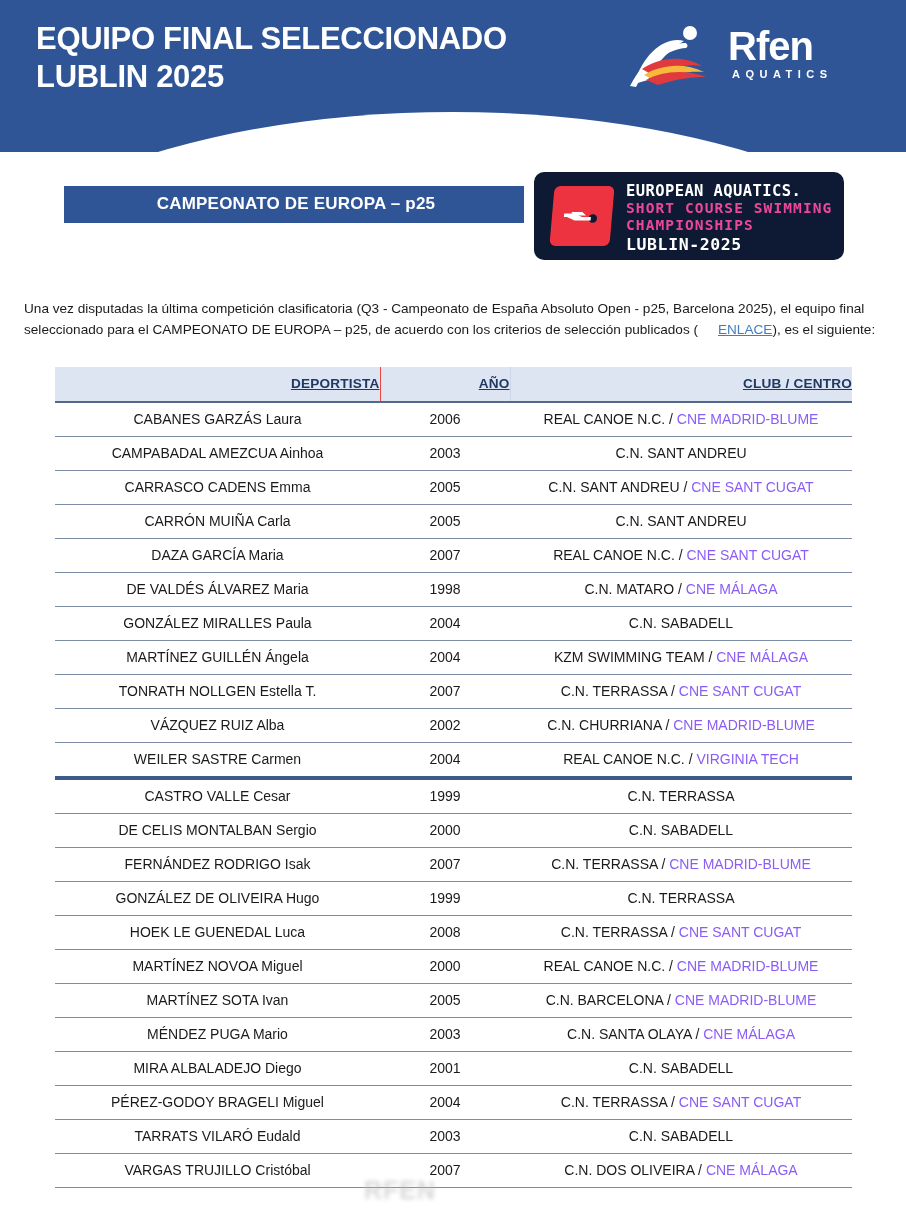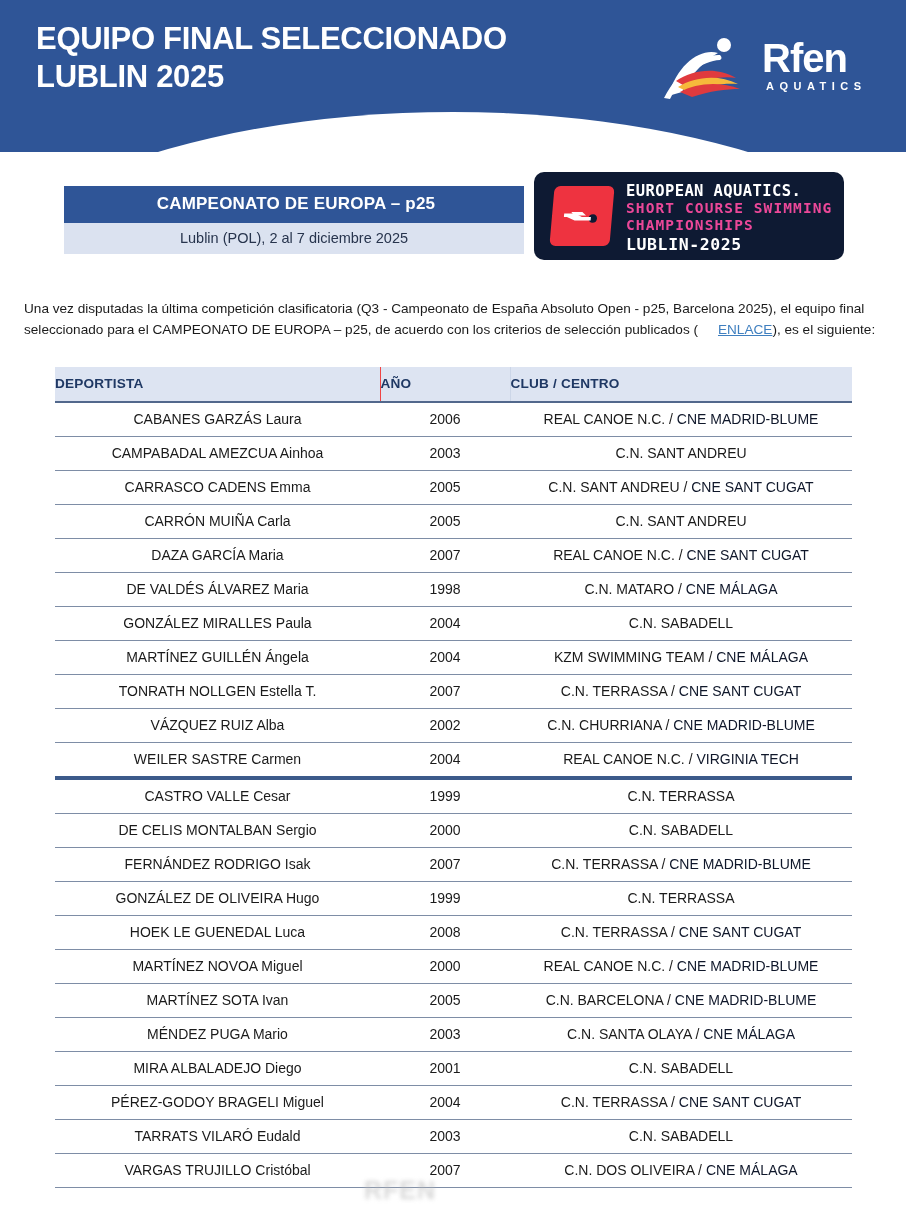--- a/index.html
+++ b/index.html
@@ -43,25 +43,24 @@
     font-size: 31px;
     font-weight: bold;
     line-height: 38px;
     letter-spacing: -0.3px;
   }
   .header-title .line2 { display: block; }
 
   
   .rfen-logo {
     position: absolute;
-    left: 662px;
+    left: 628px;
     top: 22px;
     width: 218px;
     height: 72px;
-    margin-top: 12px;
   }
   .rfen-word {
     position: absolute;
     left: 100px;
     top: 2px;
     color: #ffffff;
     font-size: 40px;
     font-weight: bold;
     letter-spacing: -1px;
     line-height: 44px;
@@ -170,38 +169,39 @@
     width: 797px;
     border-collapse: collapse;
     table-layout: fixed;
   }
   .team-table th {
     background: #dde4f2;
     color: #1f3864;
     font-size: 13.6px;
     font-weight: bold;
     padding: 9px 0 10px 0;
-    text-align: left;
+    text-align: right;
     border-bottom: 2px solid #52688c;
     letter-spacing: 0.2px;
+    text-decoration: underline;
   }
   .team-table th.c-year  { border-left: 1px solid #ef4444; border-right: 1px solid #ccd6e8; }
   .team-table td {
     font-size: 14px;
     padding: 8px 0 9px 0;
     text-align: center;
     border-bottom: 1px solid #7e8da6;
     color: #1a1a1a;
     white-space: nowrap;
   }
   col.w-name { width: 325px; }
   col.w-year { width: 130px; }
   col.w-club { width: 342px; }
   tr.section-end td { border-bottom: 4px solid #3c5a8a; }
-  .club-sec { color: #0f172a; }
+  .club-sec { color: #8b5cf6; }
   .sep { color: #1a1a1a; }
 
   
   .watermark {
     position: absolute;
     left: 364px;
     top: 1176px;
     width: 170px;
     height: 44px;
     color: #b9b9b9;
@@ -233,21 +233,20 @@
     </svg>
     <div class="rfen-word">Rfen</div>
     <div class="rfen-sub">AQUATICS</div>
   </div>
 
   <div class="header-curve"></div>
 </div>
 
 <div class="event-block">
   <div class="event-title">CAMPEONATO DE EUROPA – p25</div>
-  <div class="event-sub">Lublin (POL), 2 al 7 diciembre 2025</div>
 </div>
 
 <div class="event-logo">
   <div class="ev-mark">
     <svg class="ev-mark-swimmer" viewBox="0 0 40 13">
       <circle cx="31" cy="8.5" r="4.2" fill="#0e1a33"></circle>
       <path d="M2 3.5 L13 3.5 L20 7 L29 7 L29 10.5 L13 10.5 L5 7 L2 7 Z" fill="#ffffff"></path>
       <path d="M9 2 L20 2 L24 5.5 L12 5.5 Z" fill="#ffffff"></path>
     </svg>
   </div>

